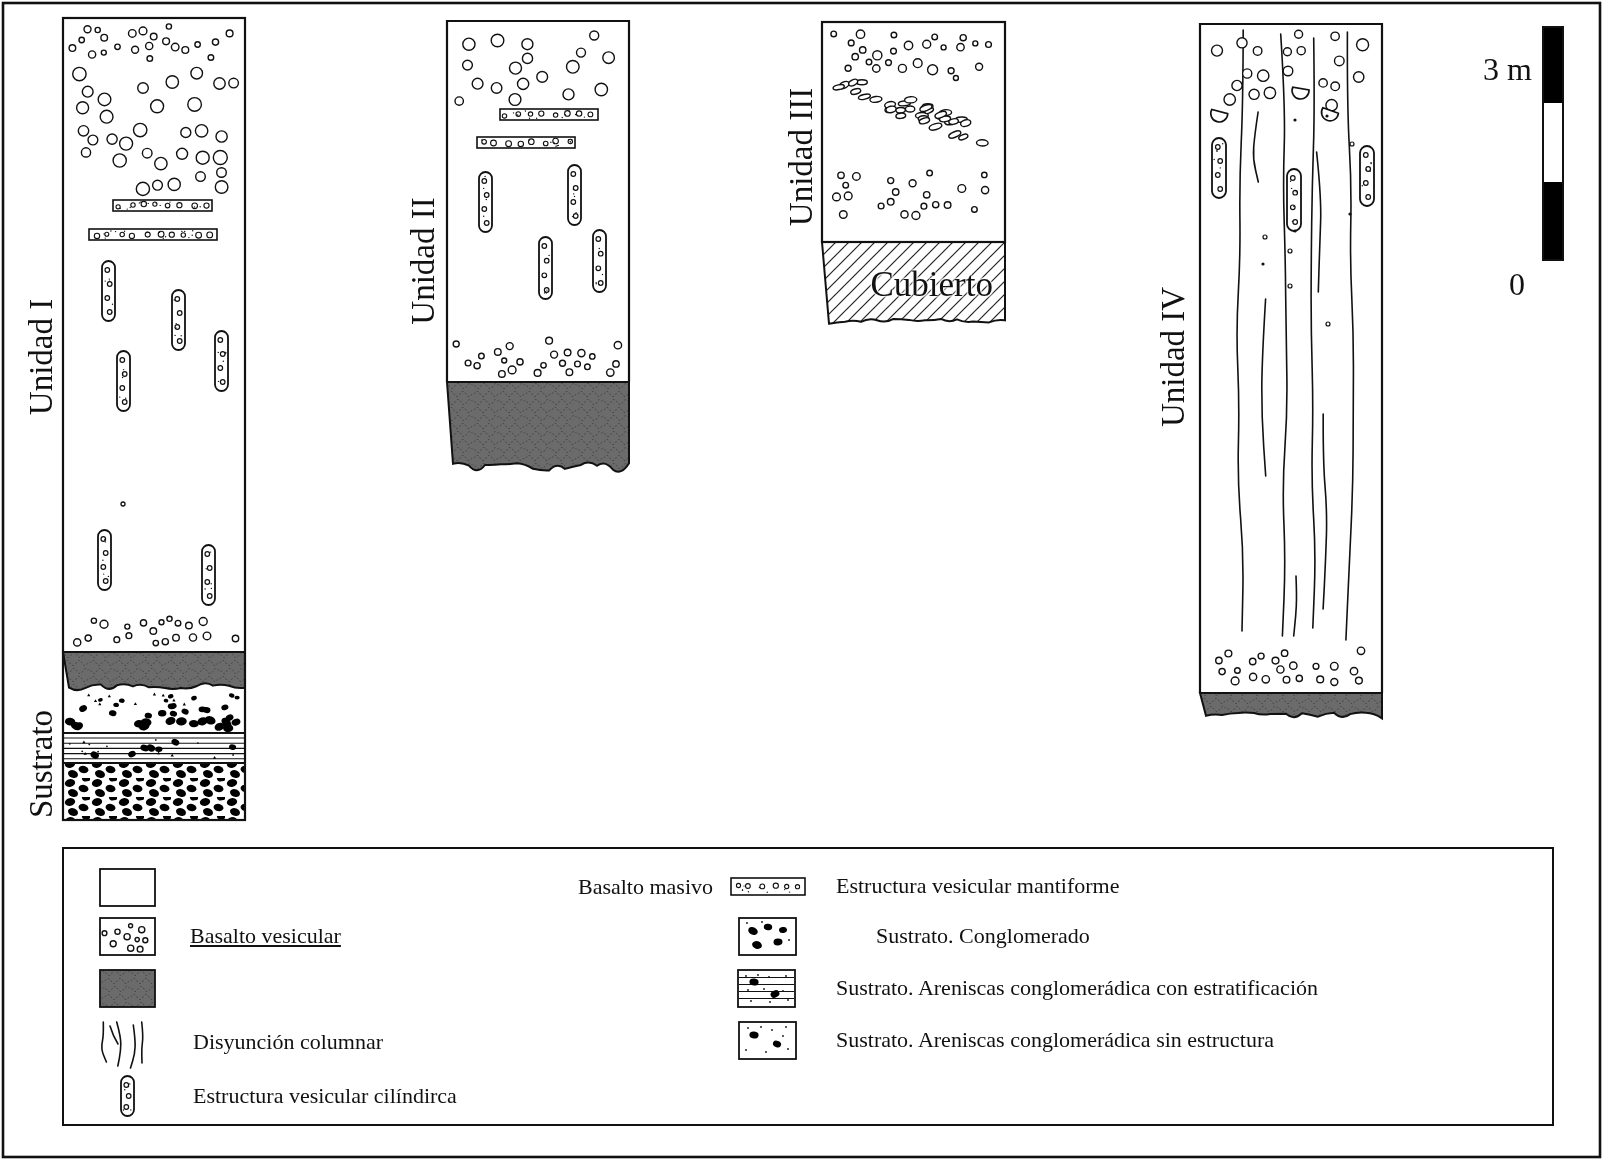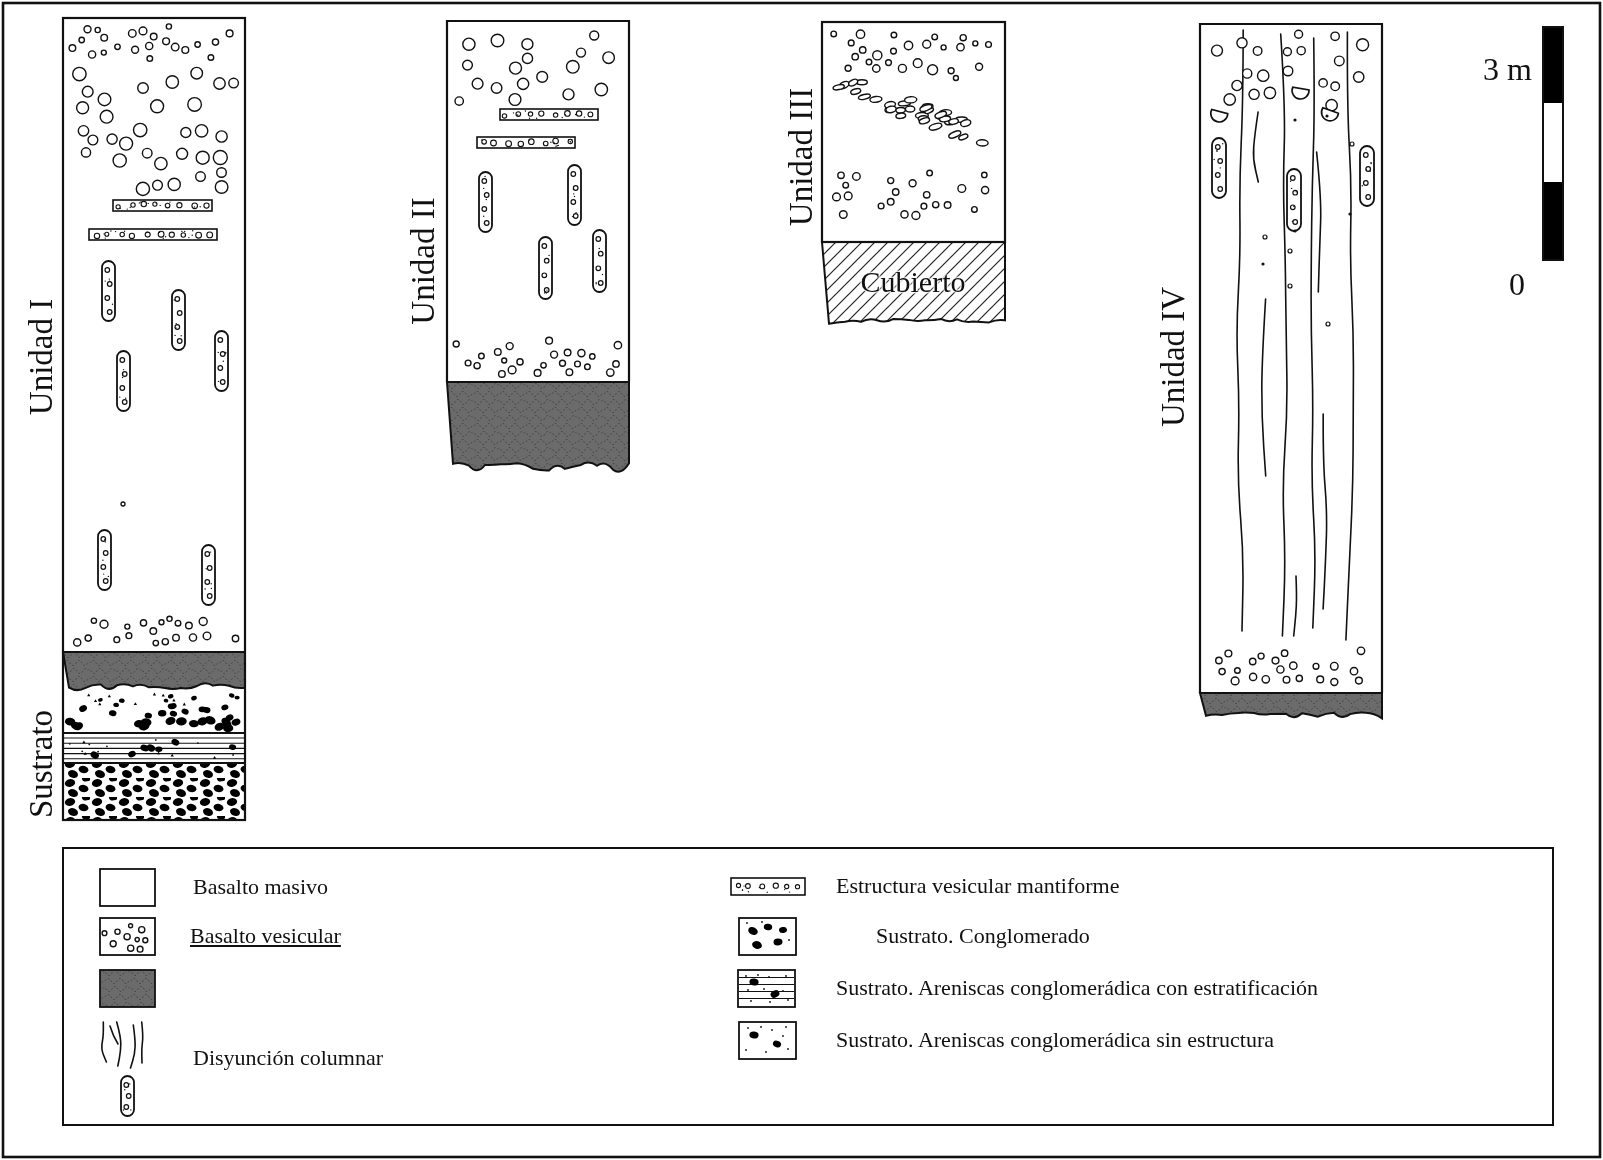--- a/index.html
+++ b/index.html
@@ -2,21 +2,21 @@
 <html><head>
 <meta charset="utf-8">
 <style>
   html,body{margin:0;padding:0;background:#fff;}
   #stage{position:relative;width:1603px;height:1160px;background:#fff;overflow:hidden;
          font-family:"Liberation Serif","DejaVu Serif",serif;color:#111;}
   #diagram{position:absolute;left:0;top:0;}
   .vlabel{position:absolute;transform:rotate(-90deg);text-align:center;
           font-size:33px;white-space:nowrap;line-height:36px;height:36px;}
   .hlabel{position:absolute;white-space:nowrap;}
-  .covered{font-size:30px;text-align:center;
+  .covered{font-size:35px;text-align:right;
            text-shadow:0 0 2px #fff,0 0 3px #fff,1px 1px 2px #fff,-1px -1px 2px #fff;}
   .scalelab{font-size:32px;margin-top:40px;}
   .leglab{font-size:22px;line-height:30px;}
 </style>
 </head>
 <body>
 
 <div id="stage">
   <svg id="diagram" width="1603" height="1160" viewBox="0 0 1603 1160">
       <defs>
@@ -720,21 +720,22 @@
   <div class="vlabel" style="left:-39px;top:746px;width:160px;">Sustrato</div>
   <div class="vlabel" style="left:343px;top:243px;width:160px;">Unidad II</div>
   <div class="vlabel" style="left:721px;top:139px;width:160px;">Unidad III</div>
   <div class="vlabel" style="left:1093px;top:339px;width:160px;">Unidad IV</div>
 
   <div class="hlabel covered" style="left:833px;top:265px;width:160px;">Cubierto</div>
 
   <div class="hlabel scalelab" style="left:1420px;top:11px;width:112px;text-align:right;">3 m</div>
   <div class="hlabel scalelab" style="left:1496px;top:226px;width:42px;text-align:center;">0</div>
 
-  <div class="hlabel leglab" style="left:193px;top:872px;width:520px;">Basalto masivo</div>
+  <div class="hlabel leglab" style="left:193px;top:872px;width:520px;text-align:right;">Basalto masivo</div>
   <div class="hlabel leglab" style="left:190px;top:921px;width:520px;text-decoration:underline;">Basalto vesicular</div>
-  <div class="hlabel leglab" style="left:193px;top:1027px;width:520px;margin-top:16px;">Disyunción columnar</div>
+  <div class="hlabel leglab" style="left:193px;top:1027px;width:520px;">Disyunción columnar</div>
+  <div class="hlabel leglab" style="left:193px;top:1081px;width:520px;">Estructura vesicular cilíndirca</div>
 
   <div class="hlabel leglab" style="left:836px;top:871px;width:660px;">Estructura vesicular mantiforme</div>
   <div class="hlabel leglab" style="left:876px;top:921px;width:660px;">Sustrato. Conglomerado</div>
   <div class="hlabel leglab" style="left:836px;top:973px;width:660px;">Sustrato. Areniscas conglomerádica con estratificación</div>
   <div class="hlabel leglab" style="left:836px;top:1025px;width:660px;">Sustrato. Areniscas conglomerádica sin estructura</div>
 </div>
 
 </body></html>

